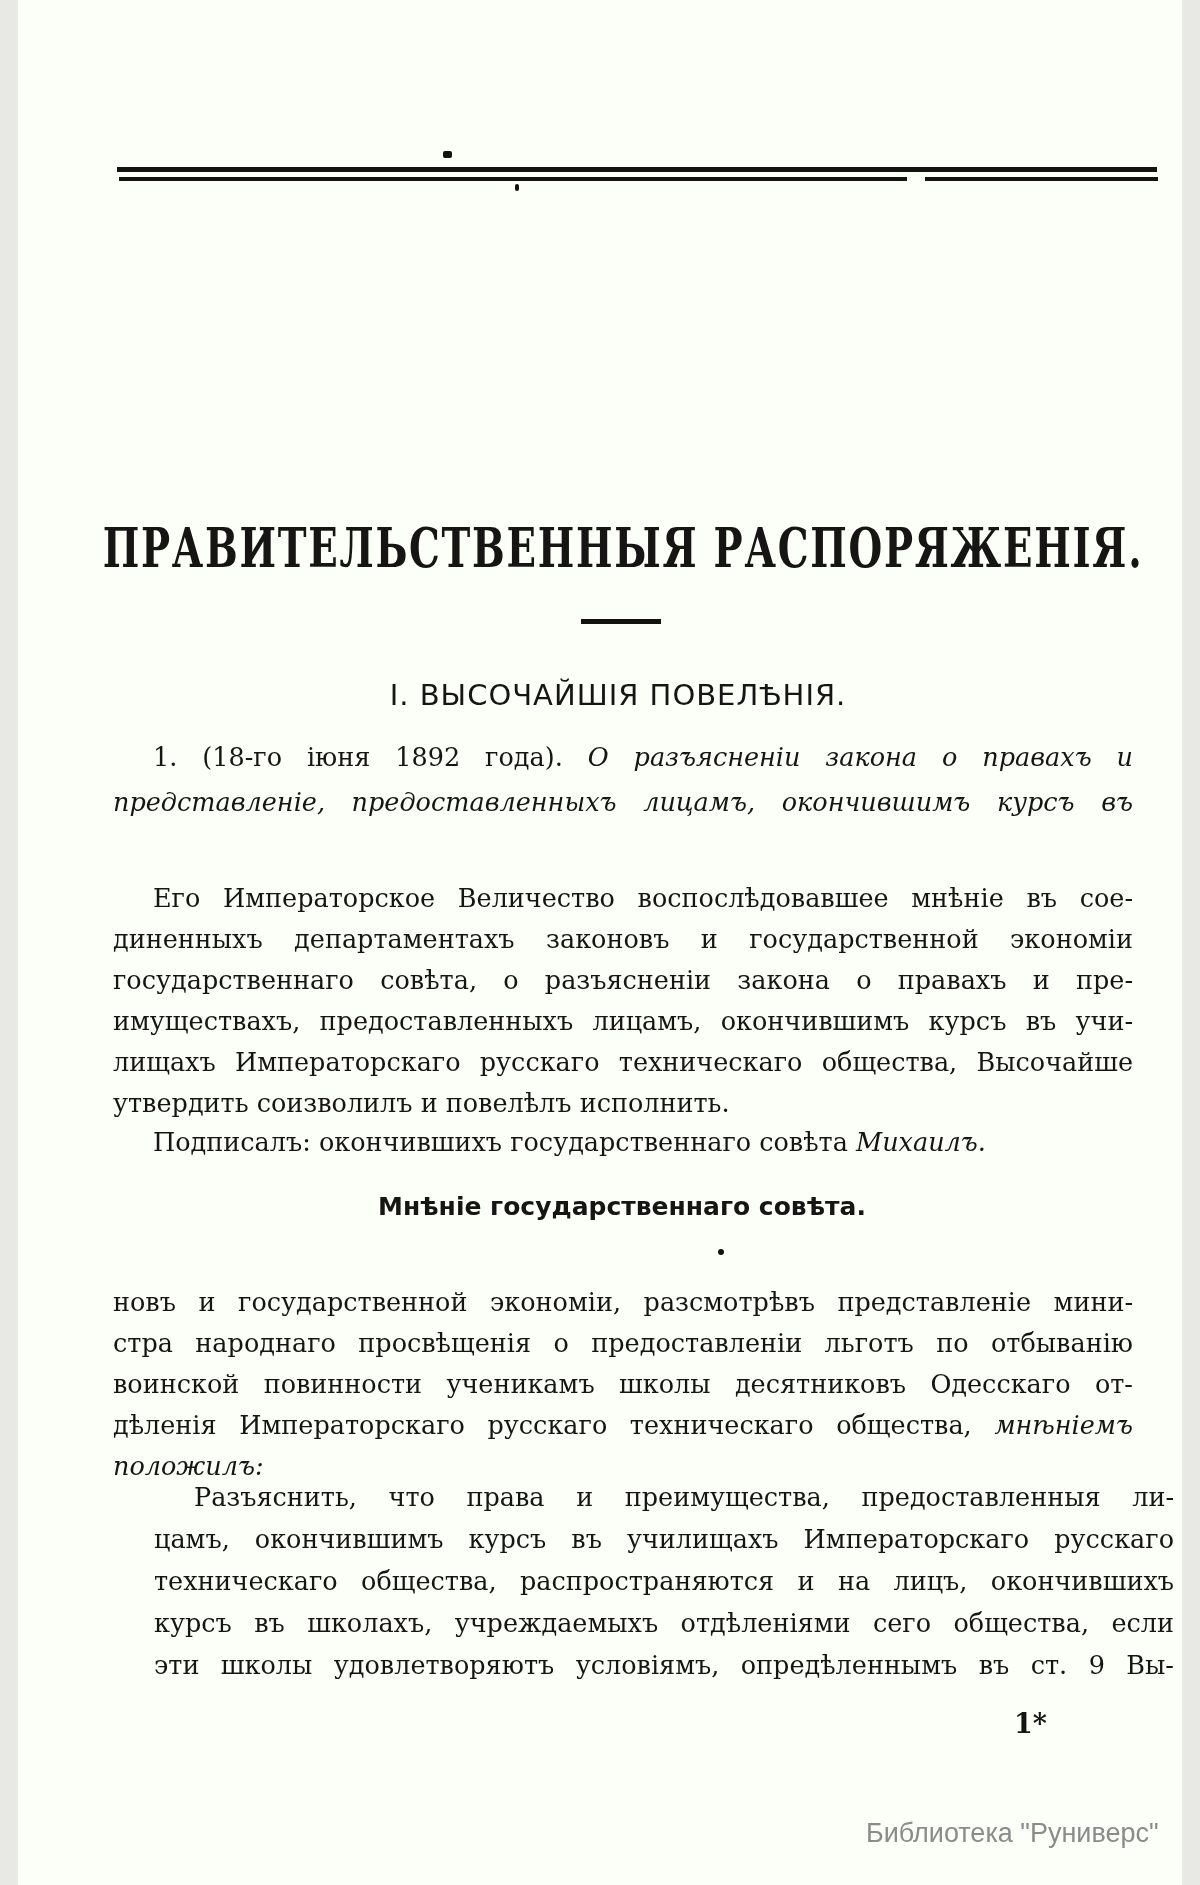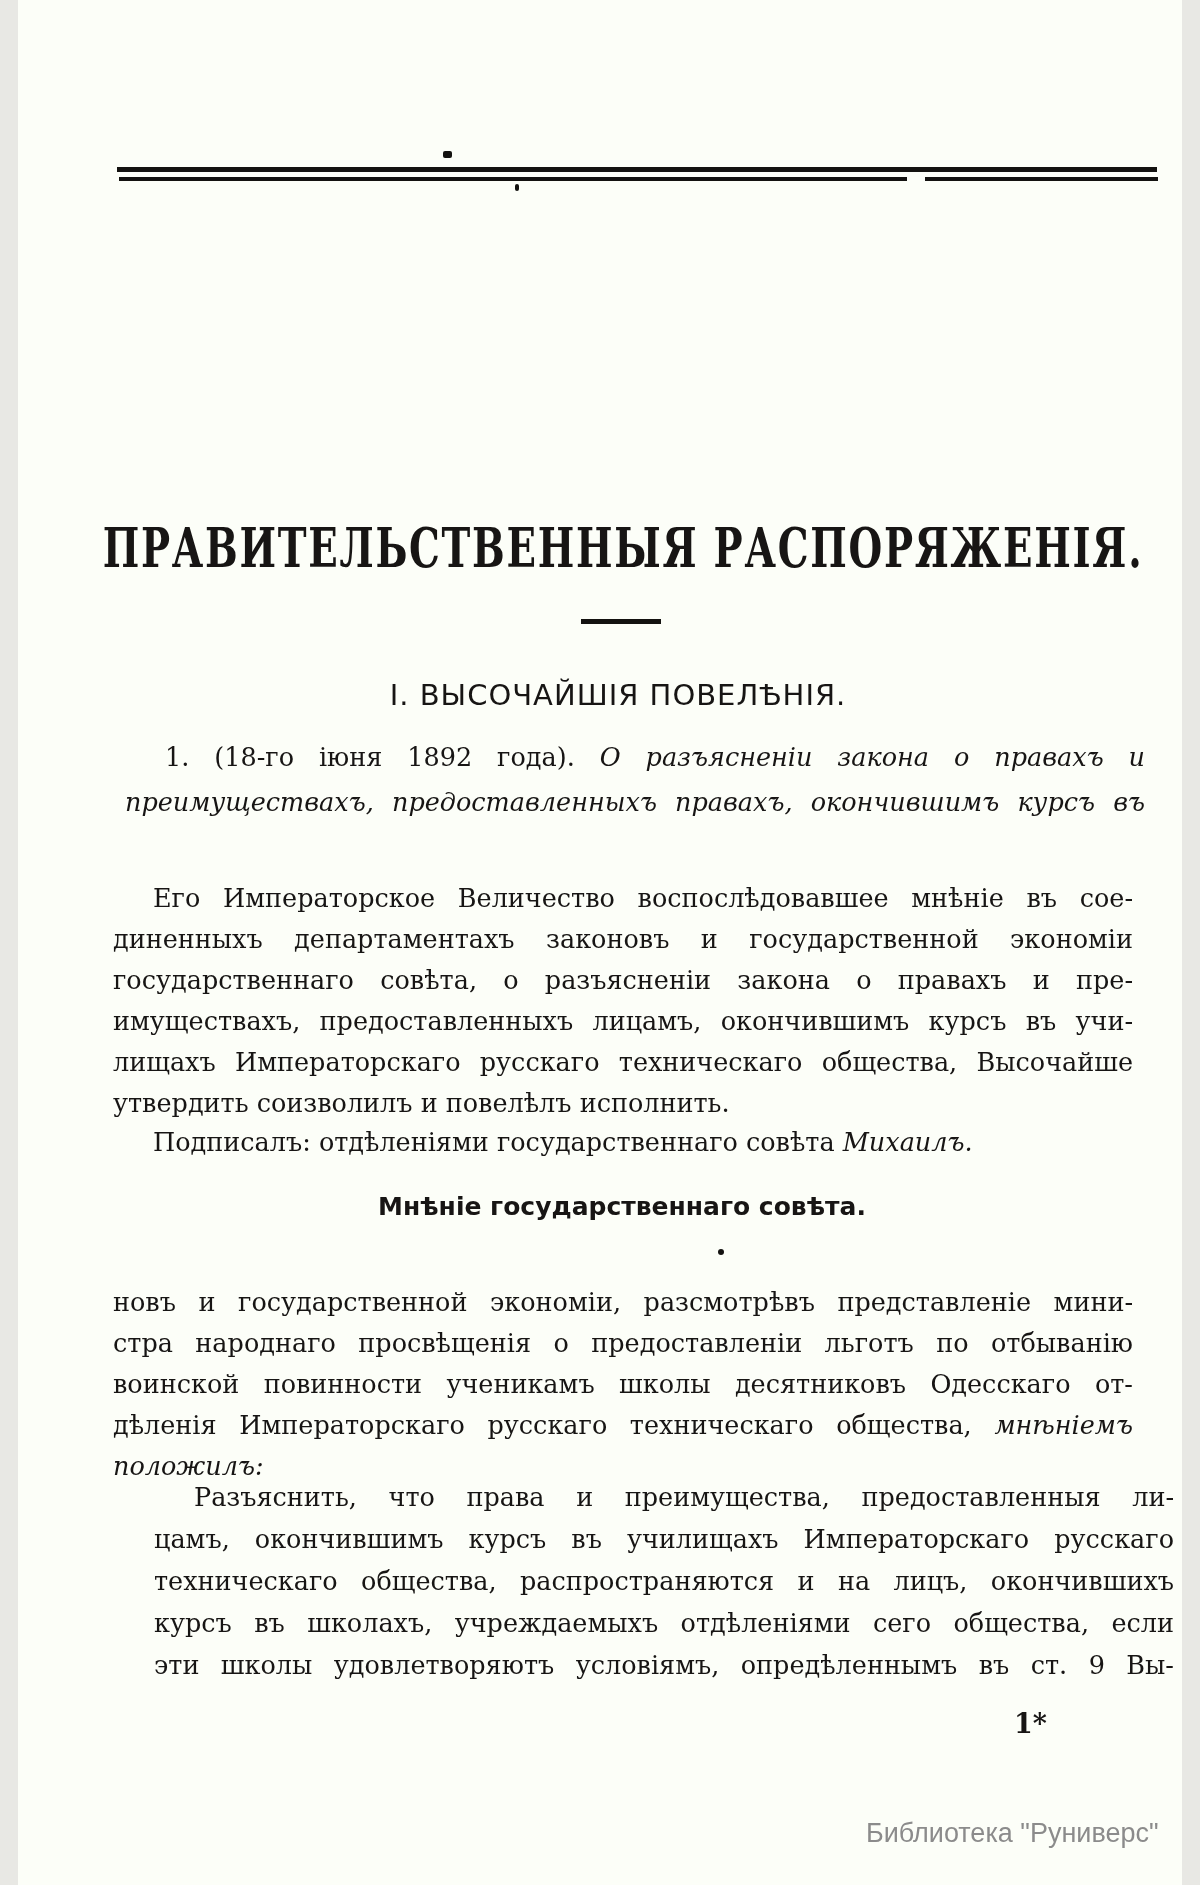--- a/index.html
+++ b/index.html
@@ -50,21 +50,21 @@
     font-size:25.5px;
     color:#171514;
   }
   .line{text-align:justify;}
   .j{text-align:justify;text-align-last:justify;}
   .left{text-align:left;text-align-last:left;}
   .indent{text-indent:40px;}
   .it{font-style:italic;}
   .spread{word-spacing:9px;}
 
-  .p1{top:735px;line-height:45px;margin-left:12px;}
+  .p1{top:735px;line-height:45px;}
   .p2{top:878px;line-height:41px;}
   .p3{top:1122px;line-height:41px;}
   .p4{top:1282px;line-height:41px;}
   .p5{top:1476px;line-height:42px;margin-left:41px;}
 
   
   .subheading{
     position:absolute;left:4px;top:1192px;width:1200px;
     text-align:center;
     font-family:"DejaVu Sans",sans-serif;
@@ -105,35 +105,35 @@
   </div>
 
   <div class="divider"></div>
 
   <div class="heading">І. ВЫСОЧАЙШІЯ ПОВЕЛѢНІЯ.</div>
 
   <div class="para p1">
     <div class="line j indent">
       <span>1. (18-го іюня 1892 года). </span><span class="it">О разъясненіи закона о правахъ и</span>
     </div>
-    <div class="line j it">преимуществахъ, предоставленныхъ правахъ, окончившимъ курсъ въ</div>
+    <div class="line j it">представленіе, предоставленныхъ лицамъ, окончившимъ курсъ въ</div>
   </div>
 
   <div class="para p2">
     <div class="line j indent">Его Императорское Величество воспослѣдовавшее мнѣніе въ сое-</div>
     <div class="line j">диненныхъ департаментахъ законовъ и государственной экономіи</div>
     <div class="line j">государственнаго совѣта, о разъясненіи закона о правахъ и пре-</div>
     <div class="line j">имуществахъ, предоставленныхъ лицамъ, окончившимъ курсъ въ учи-</div>
     <div class="line j">лищахъ Императорскаго русскаго техническаго общества, Высочайше</div>
     <div class="line left">утвердить соизволилъ и повелѣлъ исполнить.</div>
   </div>
 
   <div class="para p3">
     <div class="line left indent">
-      <span>Подписалъ: отдѣленіями государственнаго совѣта </span><span class="it">Михаилъ.</span>
+      <span>Подписалъ: окончившихъ государственнаго совѣта </span><span class="it">Михаилъ.</span>
     </div>
   </div>
 
   <div class="subheading">Мнѣніе государственнаго совѣта.</div>
   <div class="subheading-dot"></div>
 
   <div class="para p4">
     <div class="line j">новъ и государственной экономіи, разсмотрѣвъ представленіе мини-</div>
     <div class="line j">стра народнаго просвѣщенія о предоставленіи льготъ по отбыванію</div>
     <div class="line j">воинской повинности ученикамъ школы десятниковъ Одесскаго от-</div>

